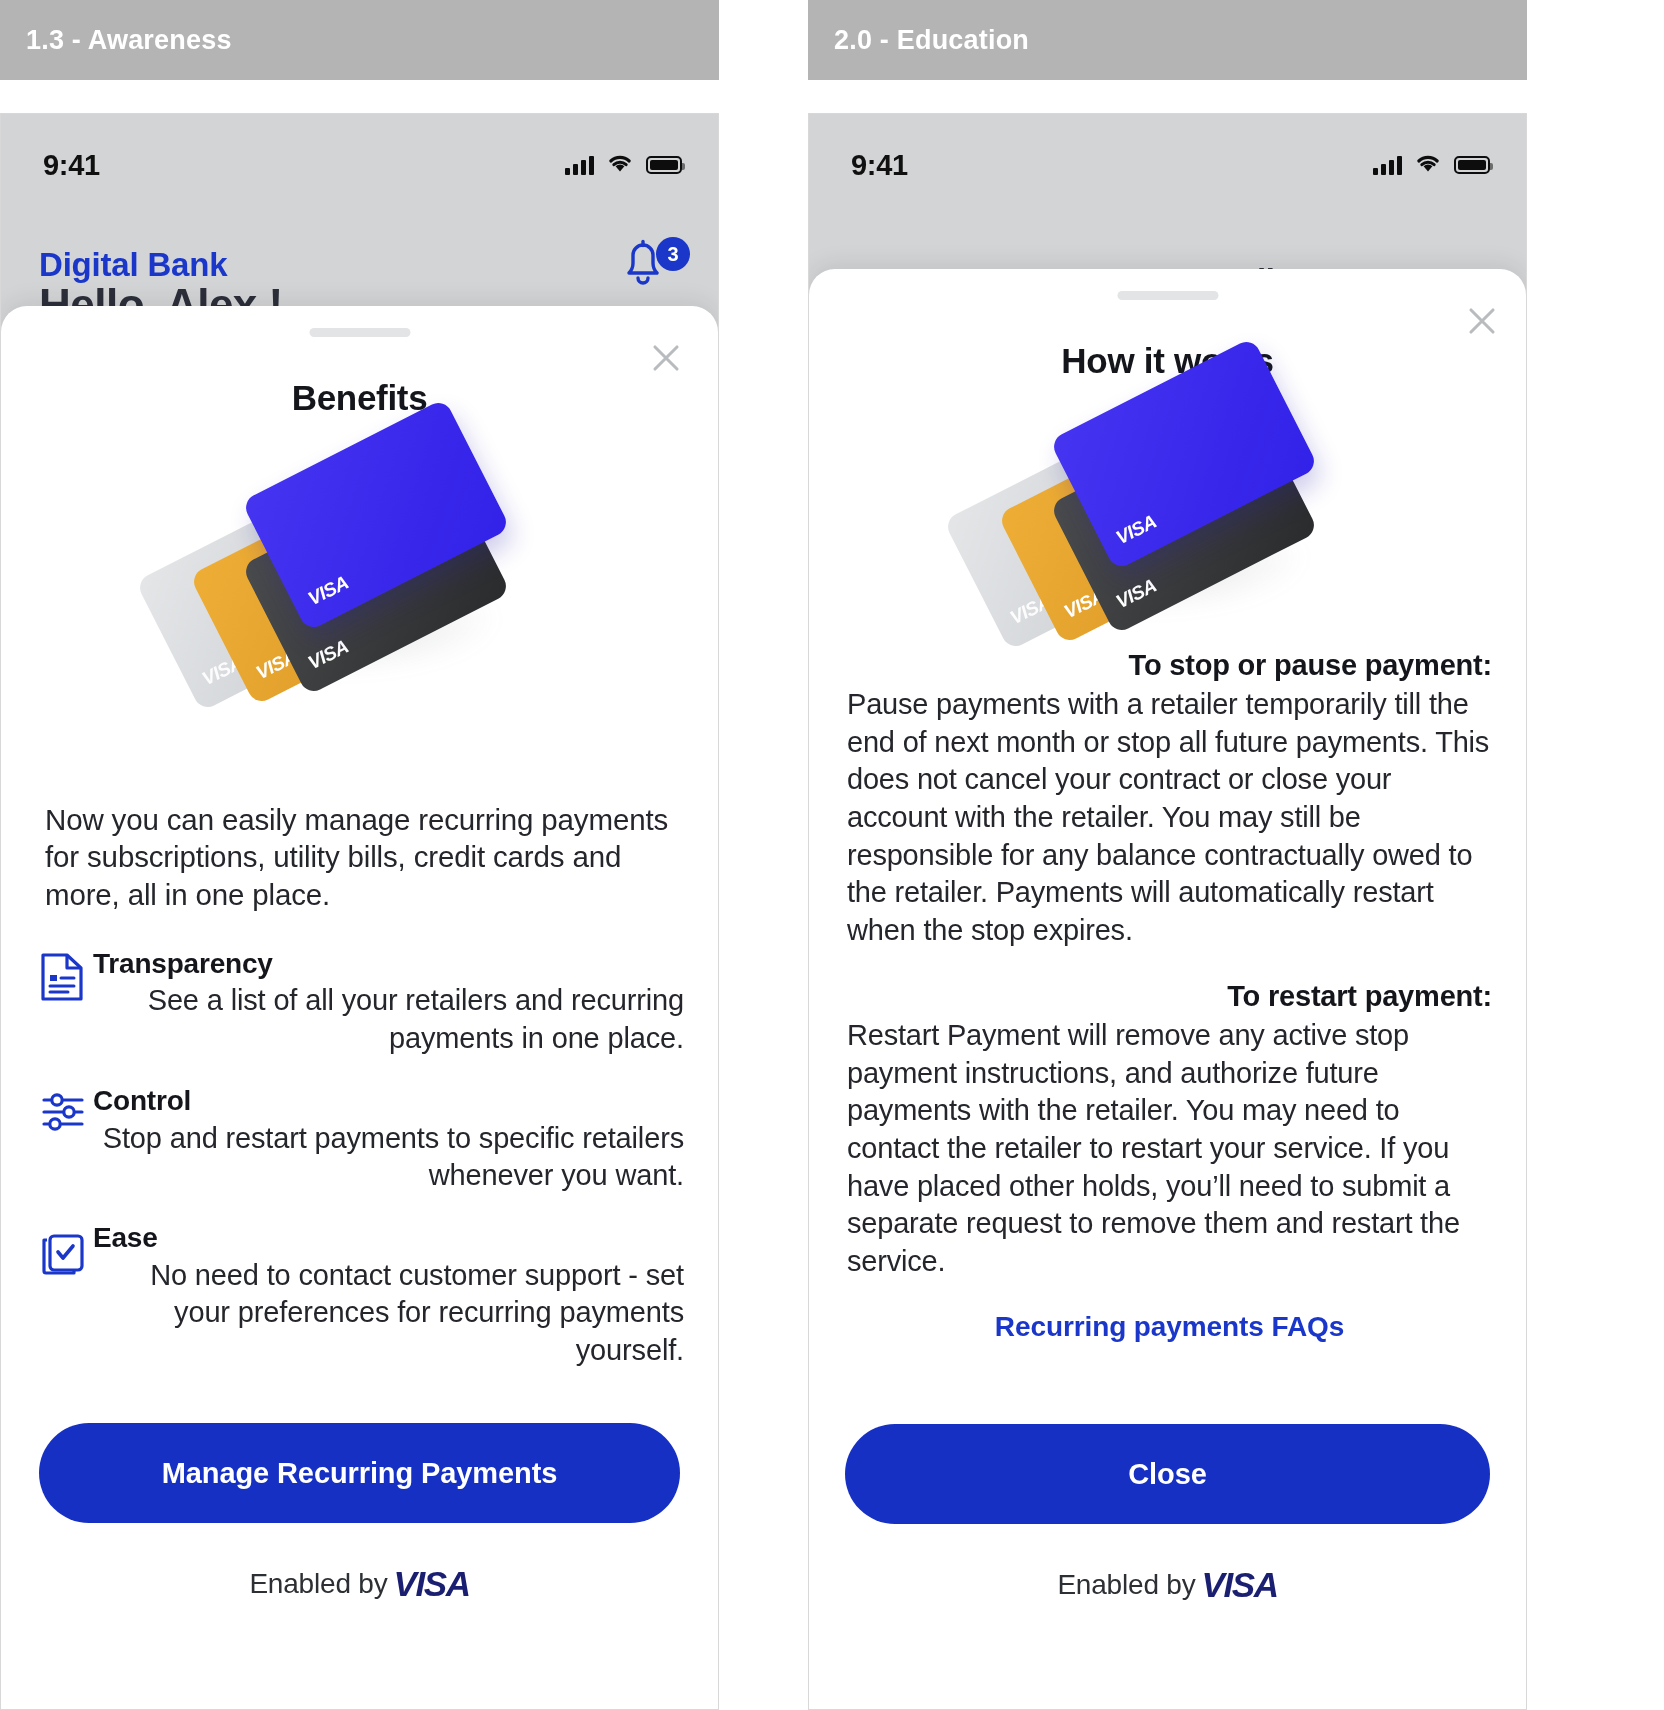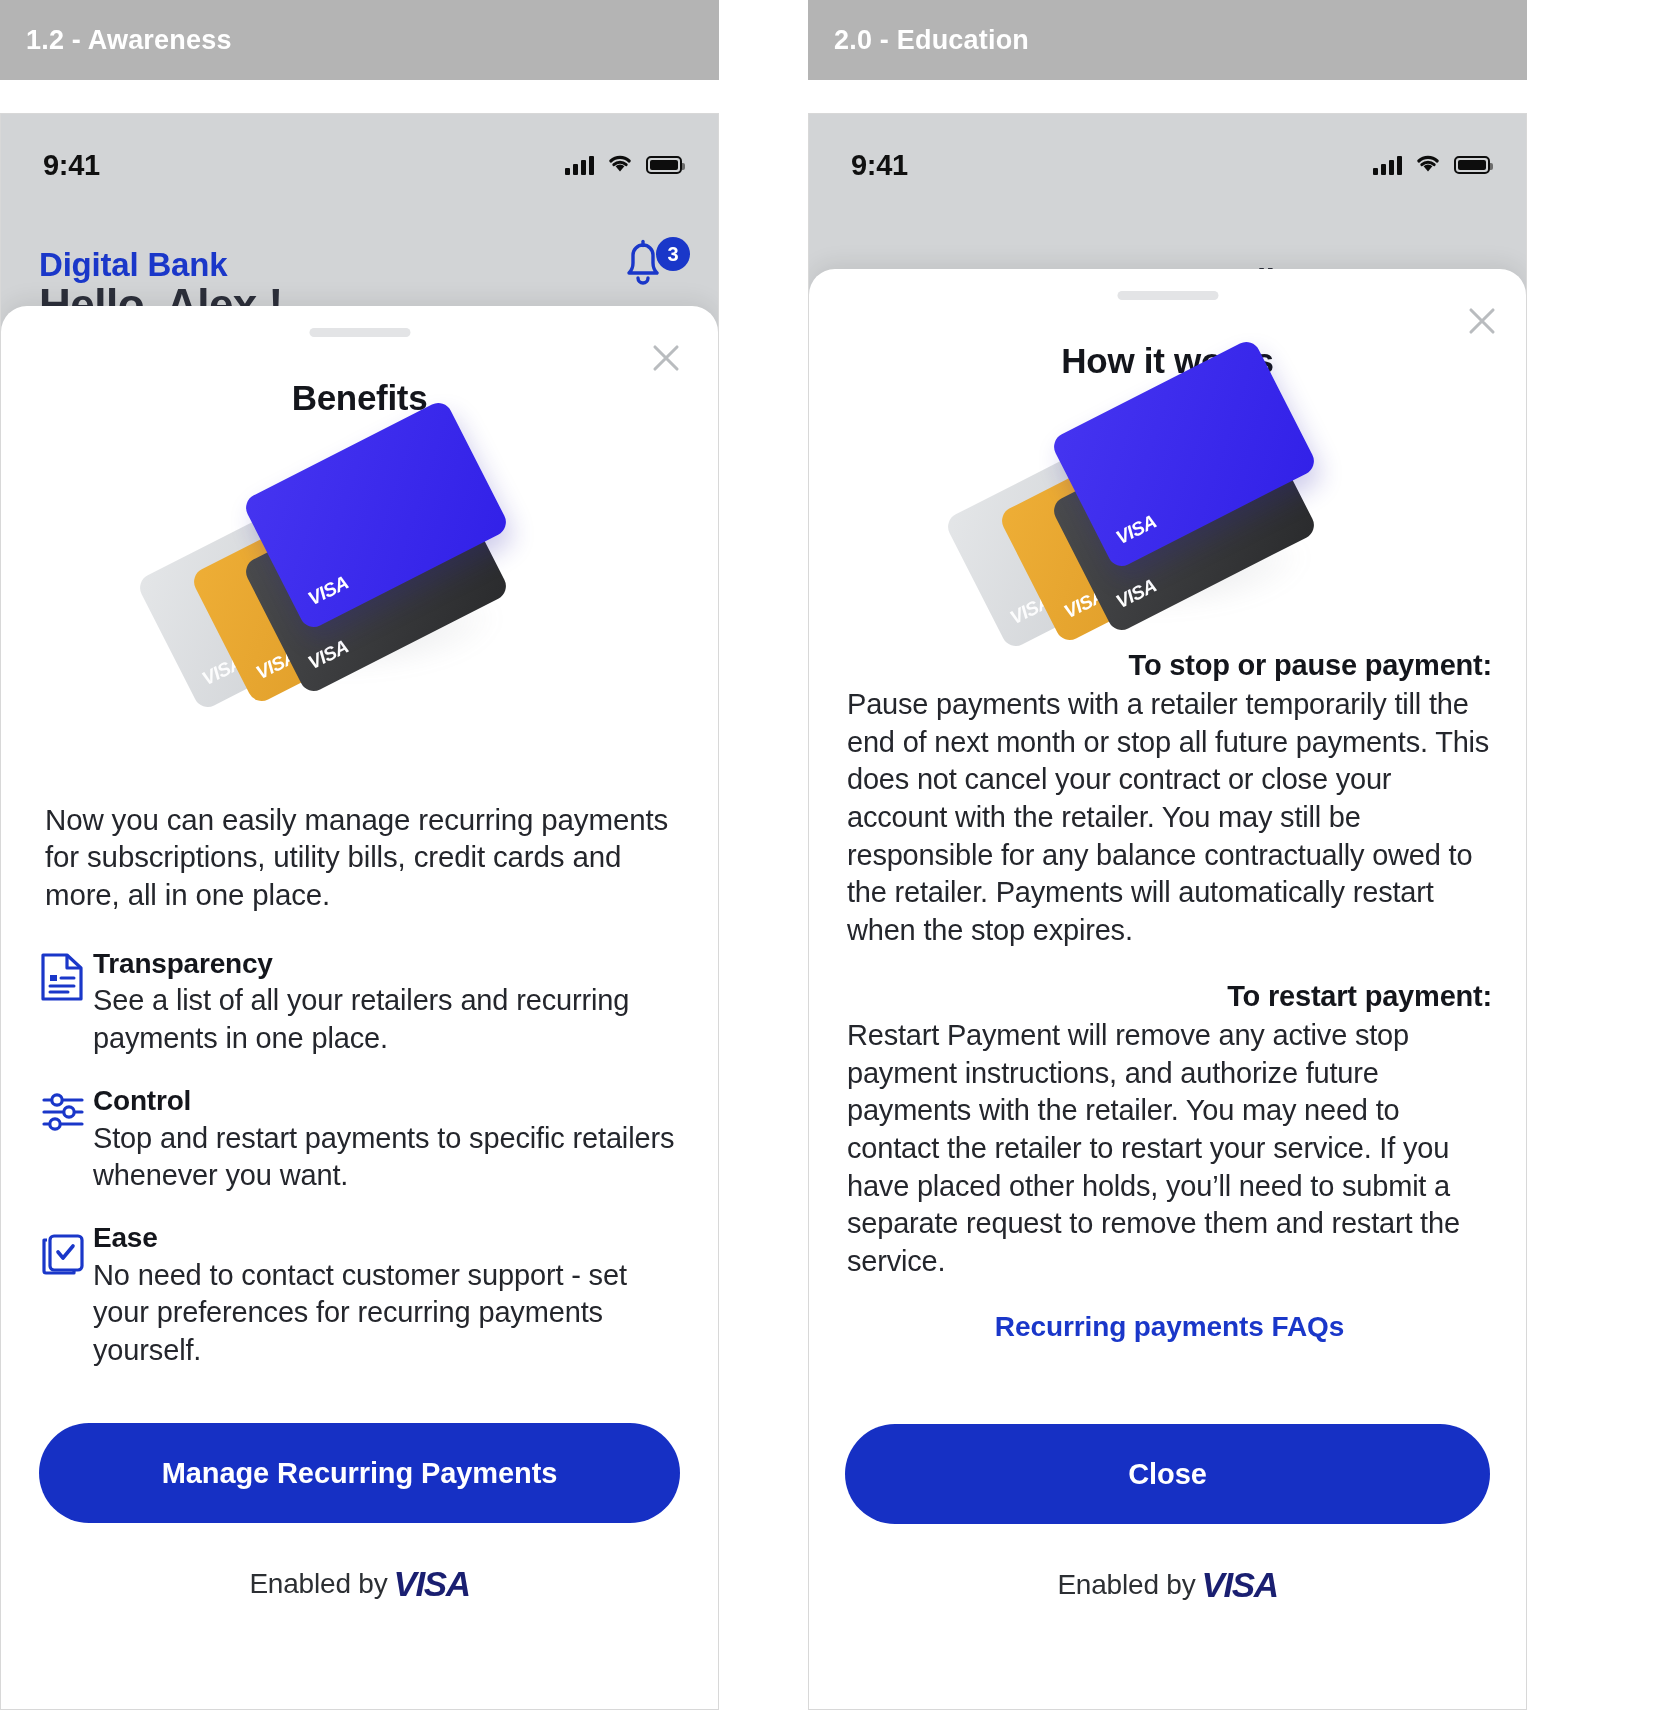--- a/index.html
+++ b/index.html
@@ -315,20 +315,21 @@
     font-weight: 700;
     color: #14161c;
     line-height: 1.3;
     letter-spacing: -0.2px;
   }
   .feature-desc {
     font-size: 29px;
     line-height: 1.29;
     color: #24262c;
     letter-spacing: -0.15px;
+    text-align: right;
   }
 
   
   .sections {
     position: absolute;
     top: 380px;
     left: 38px;
     right: 34px;
   }
   .sec-head {
@@ -402,21 +403,21 @@
   }
 </style>
 </head>
 <body>
 
 <div class="board">
 
   <div class="panel left">
 
     <div class="panel-header">
-      <span class="panel-header-title">1.2 - Awareness</span>
+      <span class="panel-header-title">1.3 - Awareness</span>
     </div>
 
     <div class="phone">
 
       <div class="app-bg"></div>
 
       <div class="statusbar">
         <span class="status-time">9:41</span>
         <span class="status-icons">
           <span class="bars">

